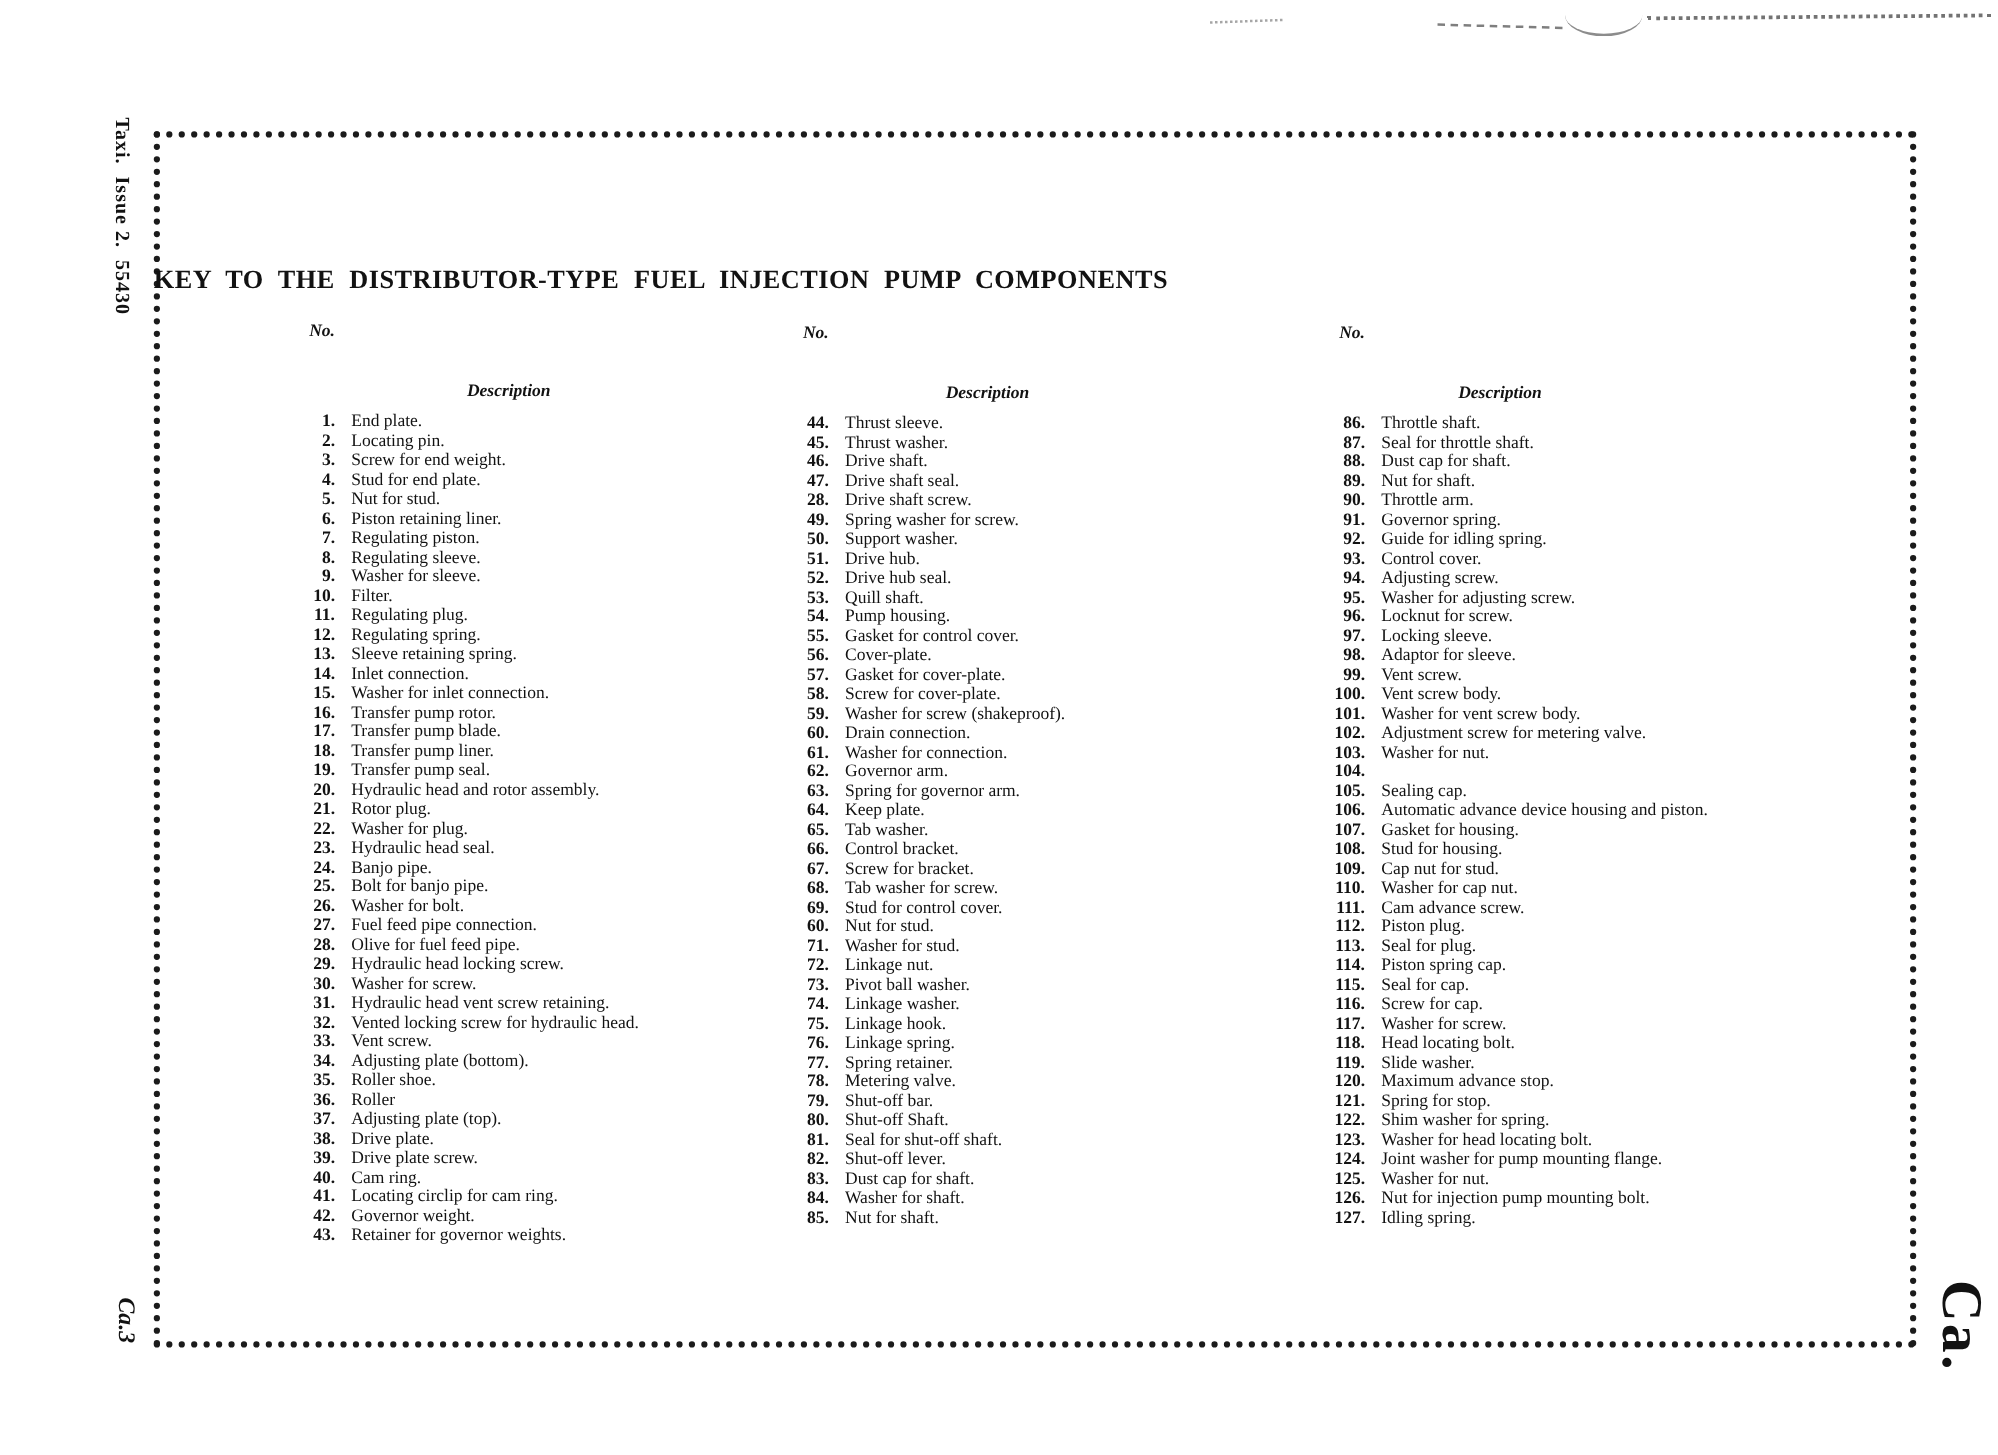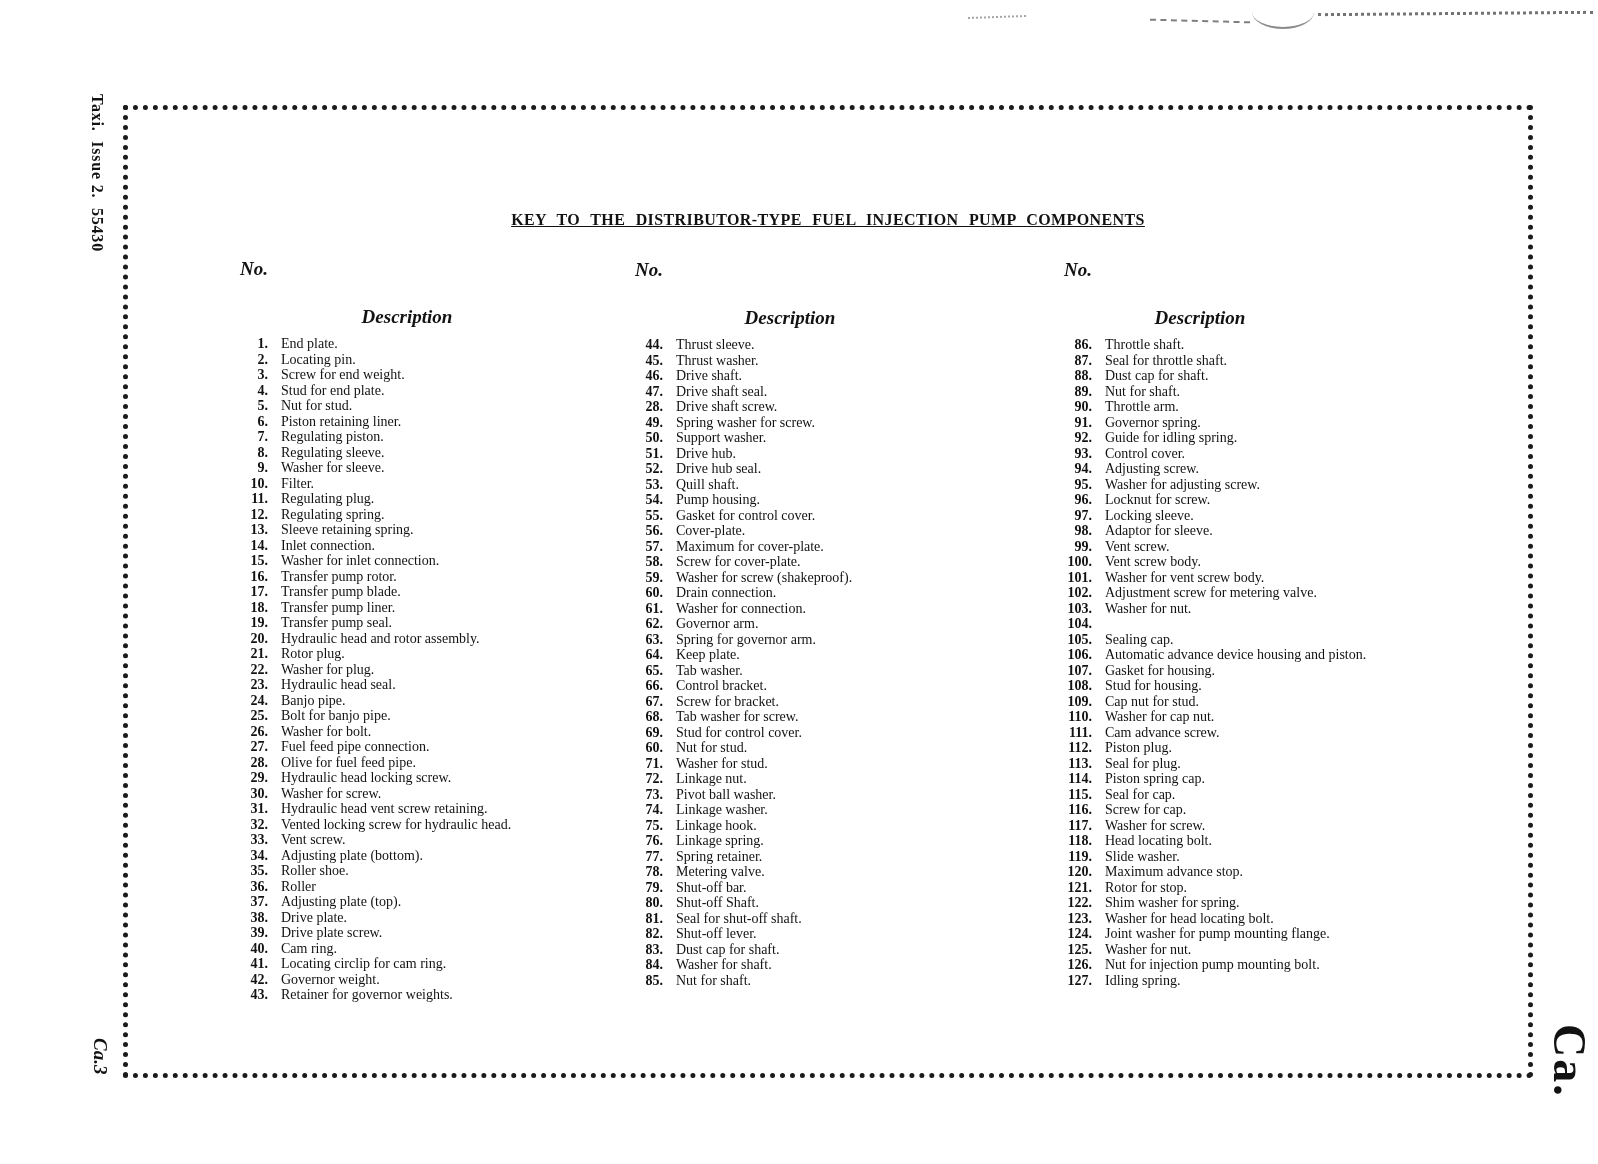--- a/index.html
+++ b/index.html
@@ -12,31 +12,29 @@
     color:#121212;
   }
   .border-box {
     position:absolute; left:123px; top:105px;
     width:1410px; height:973px;
     box-sizing:border-box;
     border:5px dotted #1b1b1b;
   }
   .page-title {
     position:absolute; left:123px; top:211px; width:1410px;
-    text-align:center;
-    font-weight:bold; font-size:16px;
+    font-weight:bold; font-size:21px;
     letter-spacing:0.4px; word-spacing:6px;
     white-space:nowrap;
-    text-decoration:underline;
   }
   .col { position:absolute; font-size:14px; }
   #col1 { left:230px; top:258px; --noW:38px; --dhW:252px; }
   #col2 { left:615px; top:259px; --noW:48px; --dhW:228px; }
   #col3 { left:1040px; top:259px; --noW:52px; --dhW:190px; }
-  .hdr { display:flex; font-style:italic; font-weight:bold; font-size:19px; margin-bottom:8px; }
+  .hdr { display:flex; font-style:italic; font-weight:bold; font-size:14px; margin-bottom:8px; }
   .hdr .no-h { flex:0 0 var(--noW); text-align:right; }
   .hdr .desc-h { flex:0 0 var(--dhW); margin-left:13px; text-align:center;margin-top:48px; }
   .row { display:flex; line-height:15.5px; }
   .row .no { flex:0 0 var(--noW); text-align:right; font-weight:bold; }
   .row .desc { margin-left:13px; white-space:nowrap; }
   .v { writing-mode:vertical-rl; }
   #margin-left-text {
     position:absolute; left:88px; top:94px;
     font-weight:bold; font-size:16px;
     white-space:pre; letter-spacing:0.8px;
@@ -307,21 +305,21 @@
       <div class="row">
         <span class="no">55.</span>
         <span class="desc">Gasket for control cover.</span>
       </div>
       <div class="row">
         <span class="no">56.</span>
         <span class="desc">Cover-plate.</span>
       </div>
       <div class="row">
         <span class="no">57.</span>
-        <span class="desc">Maximum for cover-plate.</span>
+        <span class="desc">Gasket for cover-plate.</span>
       </div>
       <div class="row">
         <span class="no">58.</span>
         <span class="desc">Screw for cover-plate.</span>
       </div>
       <div class="row">
         <span class="no">59.</span>
         <span class="desc">Washer for screw (shakeproof).</span>
       </div>
       <div class="row">
@@ -572,21 +570,21 @@
       <div class="row">
         <span class="no">119.</span>
         <span class="desc">Slide washer.</span>
       </div>
       <div class="row">
         <span class="no">120.</span>
         <span class="desc">Maximum advance stop.</span>
       </div>
       <div class="row">
         <span class="no">121.</span>
-        <span class="desc">Rotor for stop.</span>
+        <span class="desc">Spring for stop.</span>
       </div>
       <div class="row">
         <span class="no">122.</span>
         <span class="desc">Shim washer for spring.</span>
       </div>
       <div class="row">
         <span class="no">123.</span>
         <span class="desc">Washer for head locating bolt.</span>
       </div>
       <div class="row">

